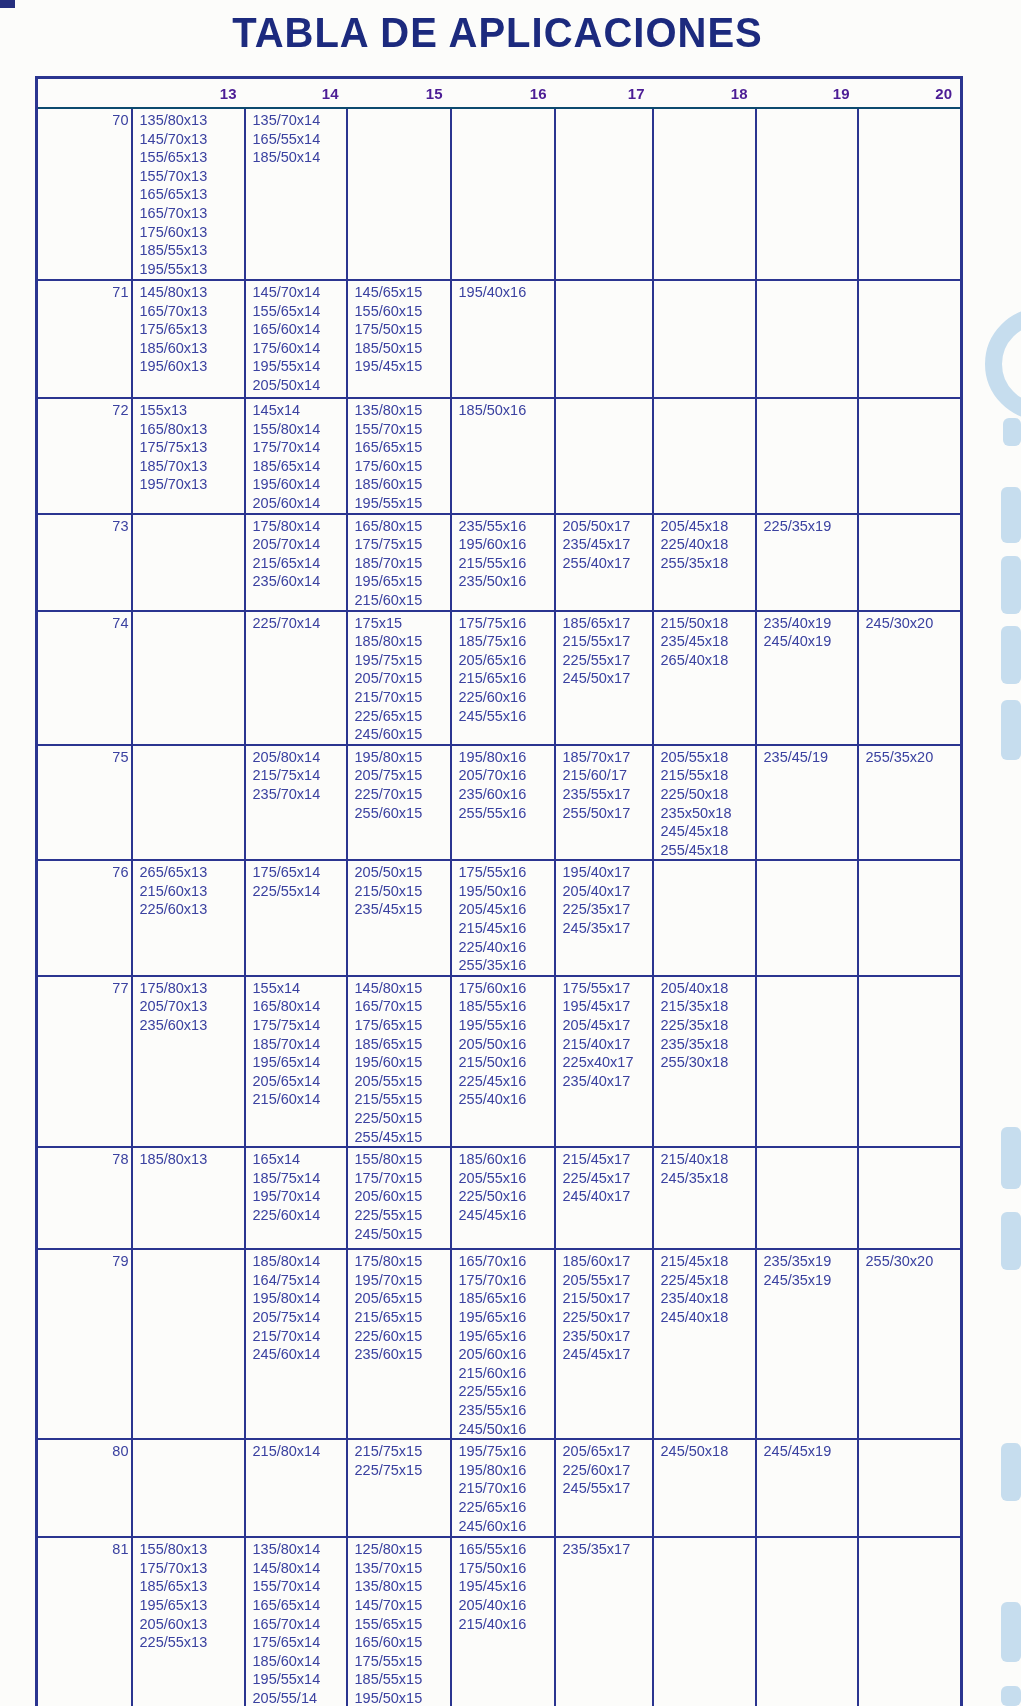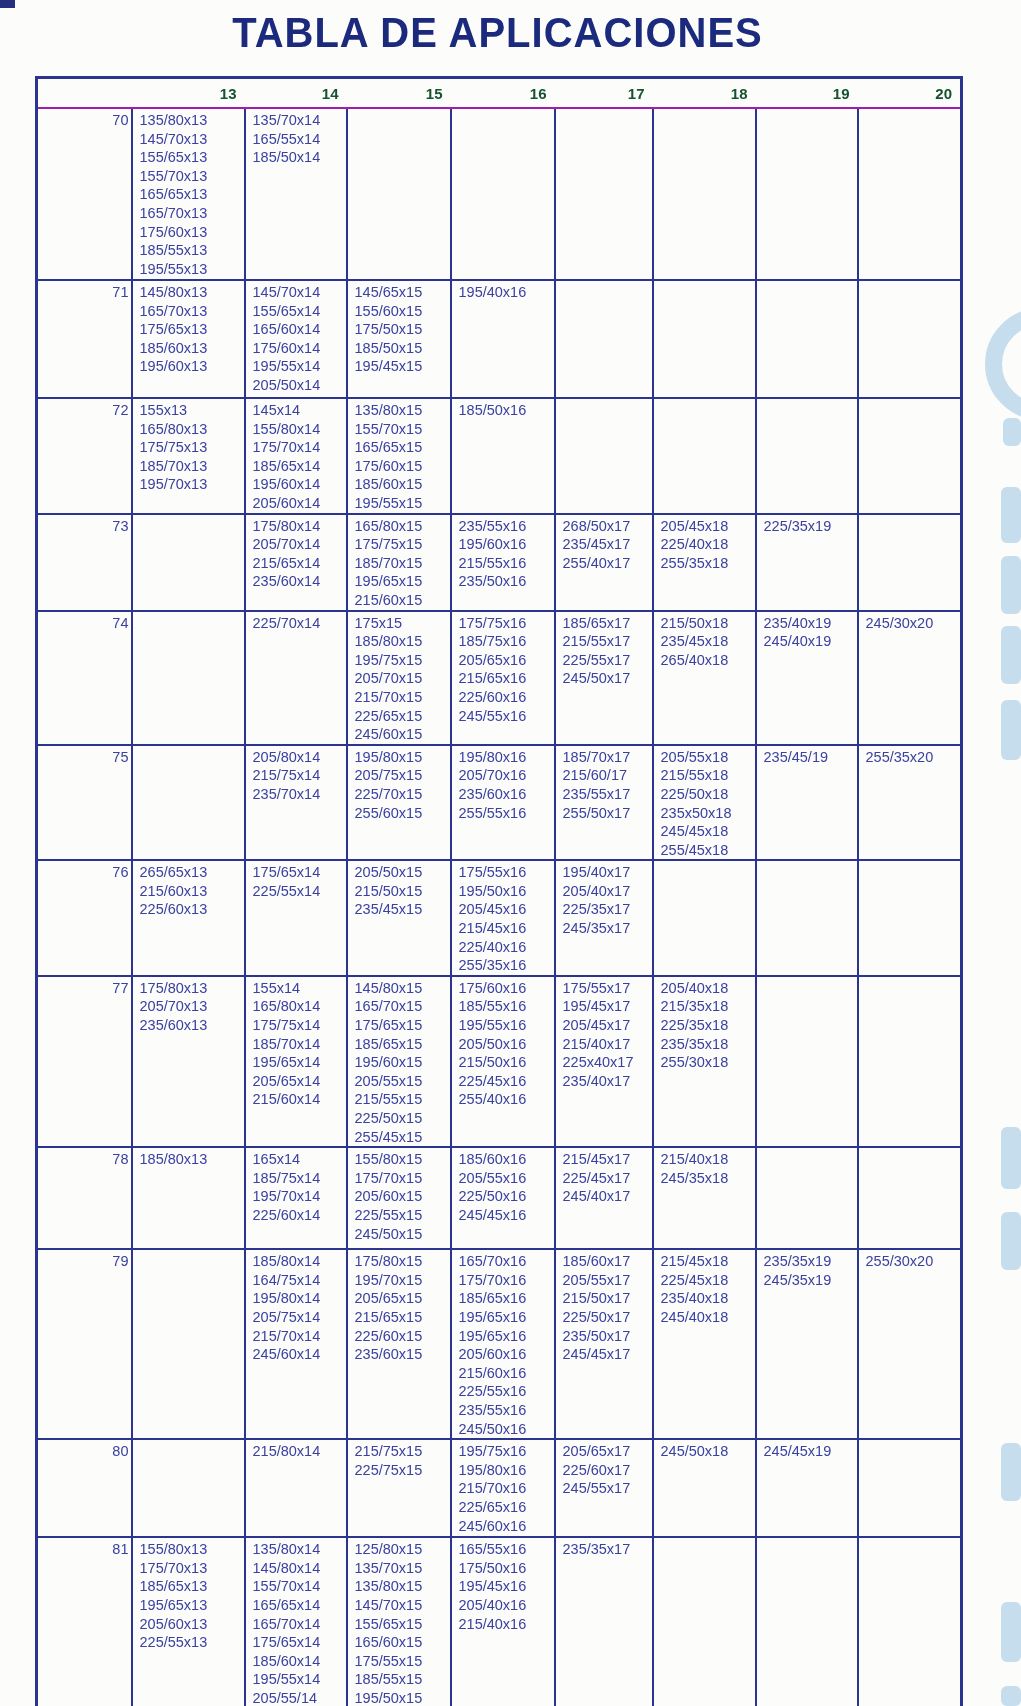--- a/index.html
+++ b/index.html
@@ -22,26 +22,26 @@
     transform:scaleY(1.05);
   }
   table.app-table{
     position:absolute;left:35px;top:76px;
     width:925px;height:1612px;
     border-collapse:collapse;
     table-layout:fixed;
   }
   table.app-table{border:3px solid #2b3590;}
   .app-table th{
-    border-bottom:2px solid #a21caf;
+    border-bottom:2px solid #0c4a6e;
     text-align:right;
     vertical-align:middle;
     padding:2px 8px 2px 0;
     font-size:15px;font-weight:bold;
-    color:#14532d;
+    color:#4c1d95;
     height:24px;
   }
   .app-table td{
     border:2px solid #2b3590;
     vertical-align:top;
     padding:2px 2px 0 7px;
     font-size:14.5px;
     line-height:18.6px;
     color:#3a41a0;
     overflow:hidden;
@@ -203,21 +203,21 @@
           <div class="tire-size">195/65x15</div>
           <div class="tire-size">215/60x15</div>
         </td>
         <td>
           <div class="tire-size">235/55x16</div>
           <div class="tire-size">195/60x16</div>
           <div class="tire-size">215/55x16</div>
           <div class="tire-size">235/50x16</div>
         </td>
         <td>
-          <div class="tire-size">268/50x17</div>
+          <div class="tire-size">205/50x17</div>
           <div class="tire-size">235/45x17</div>
           <div class="tire-size">255/40x17</div>
         </td>
         <td>
           <div class="tire-size">205/45x18</div>
           <div class="tire-size">225/40x18</div>
           <div class="tire-size">255/35x18</div>
         </td>
         <td>
           <div class="tire-size">225/35x19</div>

